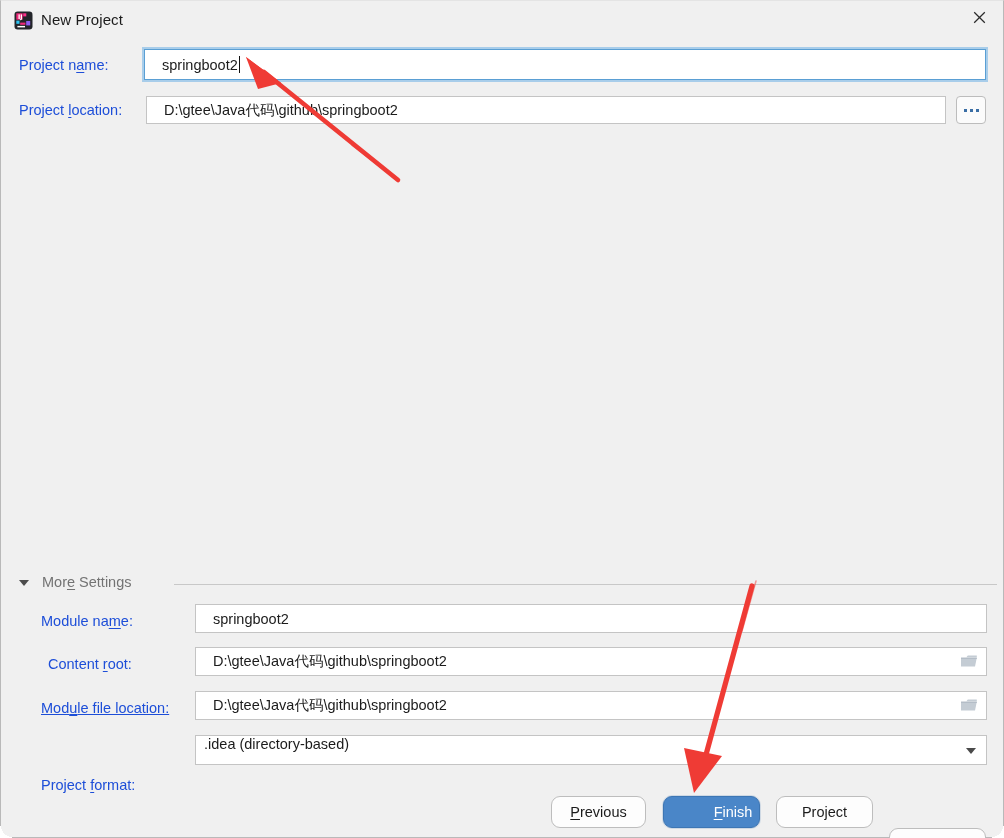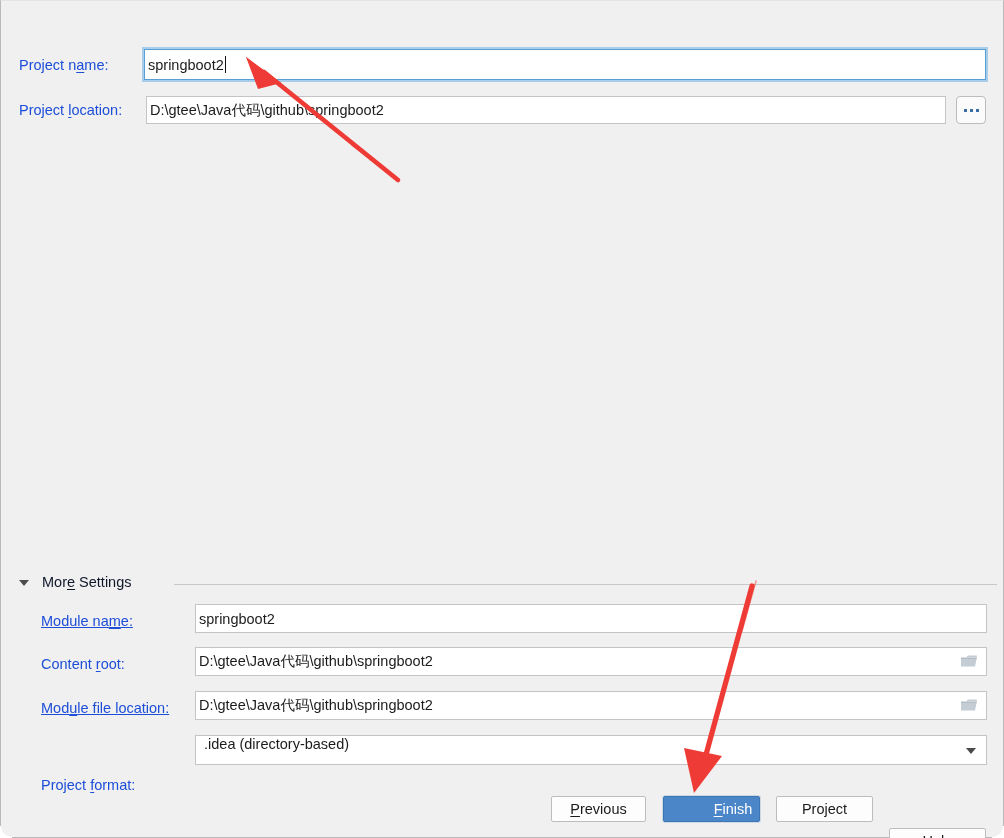--- a/index.html
+++ b/index.html
@@ -86,21 +86,21 @@
 
   .textfield {
     position: absolute;
     box-sizing: border-box;
     background: #ffffff;
     border: 1px solid #c4c4c4;
     font-size: 14.5px;
     color: #1b1b1b;
     display: flex;
     align-items: center;
-    padding-left: 3px;
+    padding-left: 17px;
     overflow: hidden;
     white-space: nowrap;
   }
   .textfield.focused {
     border: 1px solid #5a9fd4;
     box-shadow: 0 0 0 2px #a8cdea;
   }
   .caret {
     display: inline-block;
     width: 1px;
@@ -146,21 +146,21 @@
     width: 0; height: 0;
     border-left: 5.5px solid transparent;
     border-right: 5.5px solid transparent;
     border-top: 6px solid #4c4c4c;
     cursor: default;
   }
   #more-settings-label {
     position: absolute;
     left: 23px; top: 1px;
     font-size: 14.5px;
-    color: #0f172a;
+    color: #737373;
     white-space: nowrap;
   }
   #more-settings-divider {
     position: absolute;
     left: 155px; top: 11px;
     right: 0;
     height: 1px;
     background: #c8c8c8;
   }
 
@@ -184,23 +184,23 @@
     width: 0; height: 0;
     border-left: 5.5px solid transparent;
     border-right: 5.5px solid transparent;
     border-top: 6px solid #4a4a4a;
   }
 
   
   .dlg-button {
     position: absolute;
     box-sizing: border-box;
-    height: 26px;
+    height: 32px;
     border: 1px solid #bdbdbd;
-    border-radius: 2px;
+    border-radius: 9px;
     background: #fdfdfd;
     font-size: 14.5px;
     color: #1b1b1b;
     display: flex;
     align-items: center;
     justify-content: center;
     cursor: default;
   }
   .dlg-button.primary {
     background: #4a86c8;
@@ -217,20 +217,43 @@
     width: 1004px; height: 838px;
     pointer-events: none;
     z-index: 50;
   }
 </style>
 </head>
 <body>
 
 <div id="dialog-window">
 
+  <div id="title-bar">
+
+    <div id="app-icon">
+      <svg width="19" height="19" viewBox="0 0 19 19">
+        <rect x="0.5" y="0.5" width="18" height="18" rx="3.2" fill="#23252a"></rect>
+        <rect x="2.3" y="2.3" width="6.4" height="6.4" fill="#f0297a"></rect>
+        <rect x="9.2" y="2.3" width="3.1" height="3.1" fill="#ff318c"></rect>
+        <rect x="2.3" y="9.6" width="3.2" height="3.2" fill="#2bc4f3"></rect>
+        <rect x="6.2" y="11.6" width="5.2" height="2.2" fill="#f0297a"></rect>
+        <rect x="12.2" y="10.0" width="4.0" height="4.4" fill="#8c5cf0"></rect>
+        <text x="4.0" y="7.6" font-family="DejaVu Sans, sans-serif" font-size="6.2" font-weight="bold" fill="#ffffff">IJ</text>
+        <rect x="3.4" y="14.9" width="7.6" height="1.5" fill="#ffffff"></rect>
+      </svg>
+    </div>
+
+    <div id="window-title">New Project</div>
+
+    <div id="close-button">
+      <svg width="13" height="13" viewBox="0 0 13 13">
+        <path d="M1.2 1.2 L11.8 11.8 M11.8 1.2 L1.2 11.8" stroke="#2b2b2b" stroke-width="1.25" fill="none"></path>
+      </svg>
+    </div>
+  </div>
 
   <div class="field-label" style="left:18px; top:56px;">Project n<span class="mn">a</span>me:</div>
 
   <div class="textfield focused" style="left:143px; top:48px; width:842px; height:31px;">
     <span>springboot2</span>
       <span class="caret"></span>
   </div>
 
   <div class="field-label" style="left:18px; top:101px;">Project <span class="mn">l</span>ocation:</div>
 
@@ -245,27 +268,27 @@
         <i></i>
       </span>
   </div>
 
   <div id="more-settings-row">
     <div id="more-settings-arrow"></div>
     <div id="more-settings-label">Mor<span class="mn">e</span> Settings</div>
     <div id="more-settings-divider"></div>
   </div>
 
-  <div class="field-label" style="left:40px; top:612px;text-decoration:underline;">Module na<span class="mn">m</span>e:</div>
+  <div class="field-label" style="left:40px; top:612px;">Module na<span class="mn">m</span>e:</div>
 
   <div class="textfield" style="left:194px; top:603px; width:792px; height:29px;">
     <span>springboot2</span>
   </div>
 
-  <div class="field-label" style="left:40px; top:655px;">Content <span class="mn">r</span>oot:</div>
+  <div class="field-label" style="left:47px; top:655px;">Content <span class="mn">r</span>oot:</div>
 
   <div class="textfield" style="left:194px; top:646px; width:792px; height:29px;">
     <span>D:\gtee\Java代码\github\springboot2</span>
   </div>
   <div class="folder-btn" style="left:955px; top:646px; height:29px;">
     <svg width="18" height="15" viewBox="0 0 18 15">
       <path d="M1 3.2 L6.4 3.2 L7.8 1.4 L16.8 1.4 L16.8 3.4 L1 3.4 Z" fill="#c4ccd4"></path>
       <path d="M1 3.8 L16.8 3.8 L15.0 12.6 L1 12.6 Z" fill="#c4ccd4"></path>
       <path d="M1.0 3.8 L16.8 3.8 L16.8 5.0 L1.0 5.0 Z" fill="#b4bdc7"></path>
     </svg>

